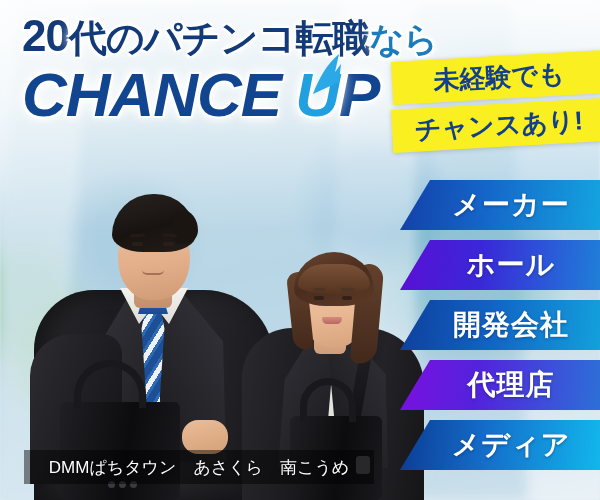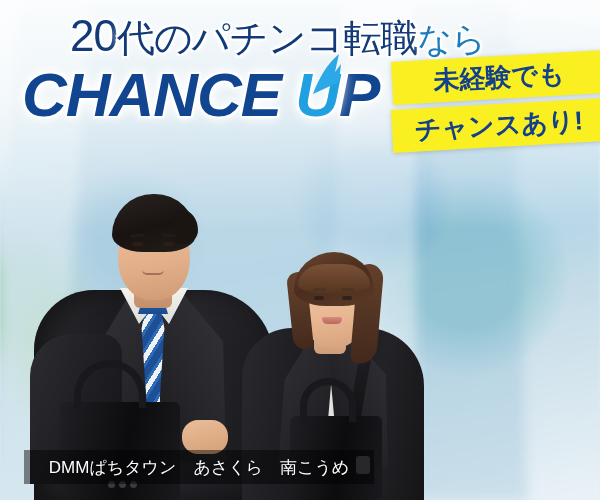--- a/index.html
+++ b/index.html
@@ -229,27 +229,26 @@
   .bag-dots { position:absolute; bottom:12px; left:48px; display:flex; gap:4px; }
   .bag-dots i { width:7px; height:7px; border-radius:50%; background:#3a3a40; display:block; }
   .bag-clasp {
     position:absolute; right:12px; bottom:26px; width:14px; height:18px;
     background:#4a4a50; border-radius:3px;
   }
 
   
   .headline { position:absolute; left:22px; top:14px; z-index:6; }
   .line1 {
-    font-weight:normal; font-size:38px; line-height:1;
+    font-weight:bold; font-size:38px; line-height:1;
     color:#123a78; letter-spacing:-1px; white-space:nowrap;
     text-shadow:
       0 0 10px #fff, 0 0 10px #fff, 0 0 18px #fff,
       2px 2px 0 rgba(255,255,255,.9), -2px -2px 0 rgba(255,255,255,.9),
       2px -2px 0 rgba(255,255,255,.9), -2px 2px 0 rgba(255,255,255,.9);
-    margin-left: 48px;
   }
   .line1 .num { font-size:44px; }
   .line1 .nara { color:#1a7bbd; font-size:34px; }
 
   .line2 {
     margin-top:6px; font-weight:bold; font-style:italic;
     font-size:62px; line-height:1; letter-spacing:-1px;
     color:#12458f; white-space:nowrap;
     text-shadow:
       0 0 12px #fff, 0 0 12px #fff, 0 0 20px #fff,
@@ -383,18 +382,35 @@
             <path d="M4 42 C10 26 18 12 30 2 L26 20 L32 12 L30 30 Z" fill="#2ba9e6"></path>
           </svg><span>P</span></span>
     </div>
   </div>
 
   <div class="badges">
     <div class="badge b-top">未経験でも</div>
     <div class="badge b-bot">チャンスあり!</div>
   </div>
 
+  <div class="cats">
+    <div class="cat c1">
+      <span>メーカー</span>
+    </div>
+    <div class="cat c2">
+      <span>ホール</span>
+    </div>
+    <div class="cat c3">
+      <span>開発会社</span>
+    </div>
+    <div class="cat c4">
+      <span>代理店</span>
+    </div>
+    <div class="cat c5">
+      <span>メディア</span>
+    </div>
+  </div>
 
   <div class="caption">
     <span>DMMぱちタウン　あさくら　南こうめ</span>
   </div>
 
 </div>
 
 </body></html>

